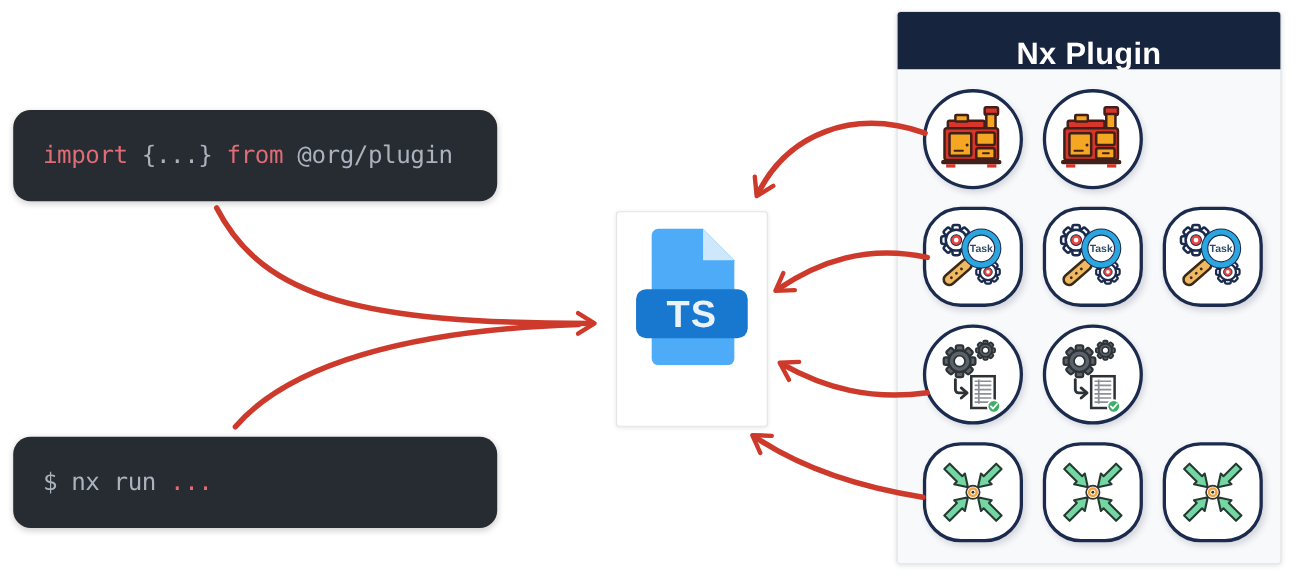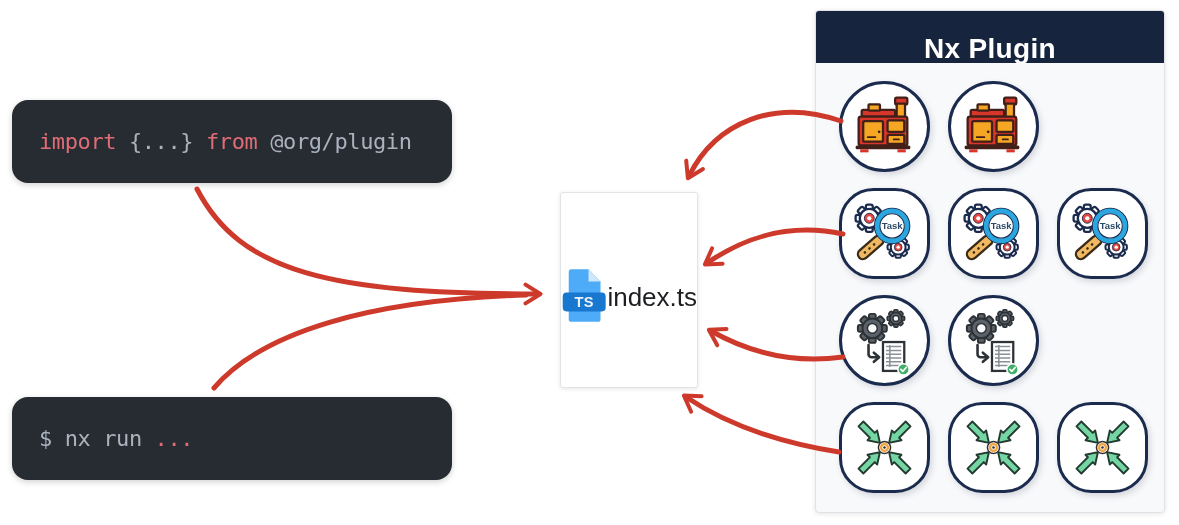--- a/index.html
+++ b/index.html
@@ -20,21 +20,21 @@
   #code-import { left:12px; top:100px; width:440px; height:83px; }
   #code-run    { left:12px; top:397px; width:440px; height:83px; }
   .tok-red  { color:#e06c75; }
   .tok-gray { color:#aab2bd; }
 
   
   #ts-card {
     position:absolute; left:560px; top:192px; width:138px; height:196px;
     background:#ffffff; border:1px solid #e2e5e8; border-radius:3px;
     box-shadow:0 1px 4px rgba(0,0,0,.10);
-    display:flex; flex-direction:row; align-items:center; padding-top:11px;
+    display:flex; flex-direction:column; align-items:center; padding-top:11px;
     z-index:3;
   }
   #ts-card svg.ts-file { width:110px; height:134px; }
   #ts-filename { font-size:26px; color:#1c1e21; margin-top:4px; }
 
   
   #plugin-panel {
     position:absolute; left:815px; top:10px; width:350px; height:503px;
     background:#f8f9fb; border:1px solid #dfe3e8; border-radius:4px;
     box-shadow:0 1px 5px rgba(0,0,0,.10); z-index:3;
@@ -86,21 +86,20 @@
     <code><span class="tok-red">import </span><span class="tok-gray">{...} </span><span class="tok-red">from </span><span class="tok-gray">@org/plugin</span></code>
   </div>
 
   <div id="ts-card">
     <svg class="ts-file" viewBox="0 0 108 132">
       <path d="M24 4 H64 L92 32 V120 a6 6 0 0 1 -6 6 H24 a6 6 0 0 1 -6 -6 V10 a6 6 0 0 1 6 -6 Z" fill="#4dabf7"></path>
       <path d="M64 4 L92 32 H64 Z" fill="#cfe7fb"></path>
       <rect x="4" y="58" width="100" height="44" rx="9" fill="#1877cf"></rect>
       <text x="54" y="92" text-anchor="middle" font-family="Liberation Sans, sans-serif" font-size="34" font-weight="bold" fill="#eaf3fc" letter-spacing="1">TS</text>
     </svg>
-    <div id="ts-filename">index.ts</div>
   </div>
 
   <div id="plugin-panel">
     <div id="plugin-header">
       <span id="plugin-title">Nx Plugin</span>
     </div>
     <div id="badge-grid">
         <div class="badge-row">
           <div class="badge shape-circle">
             <svg viewBox="0 0 96 96">

